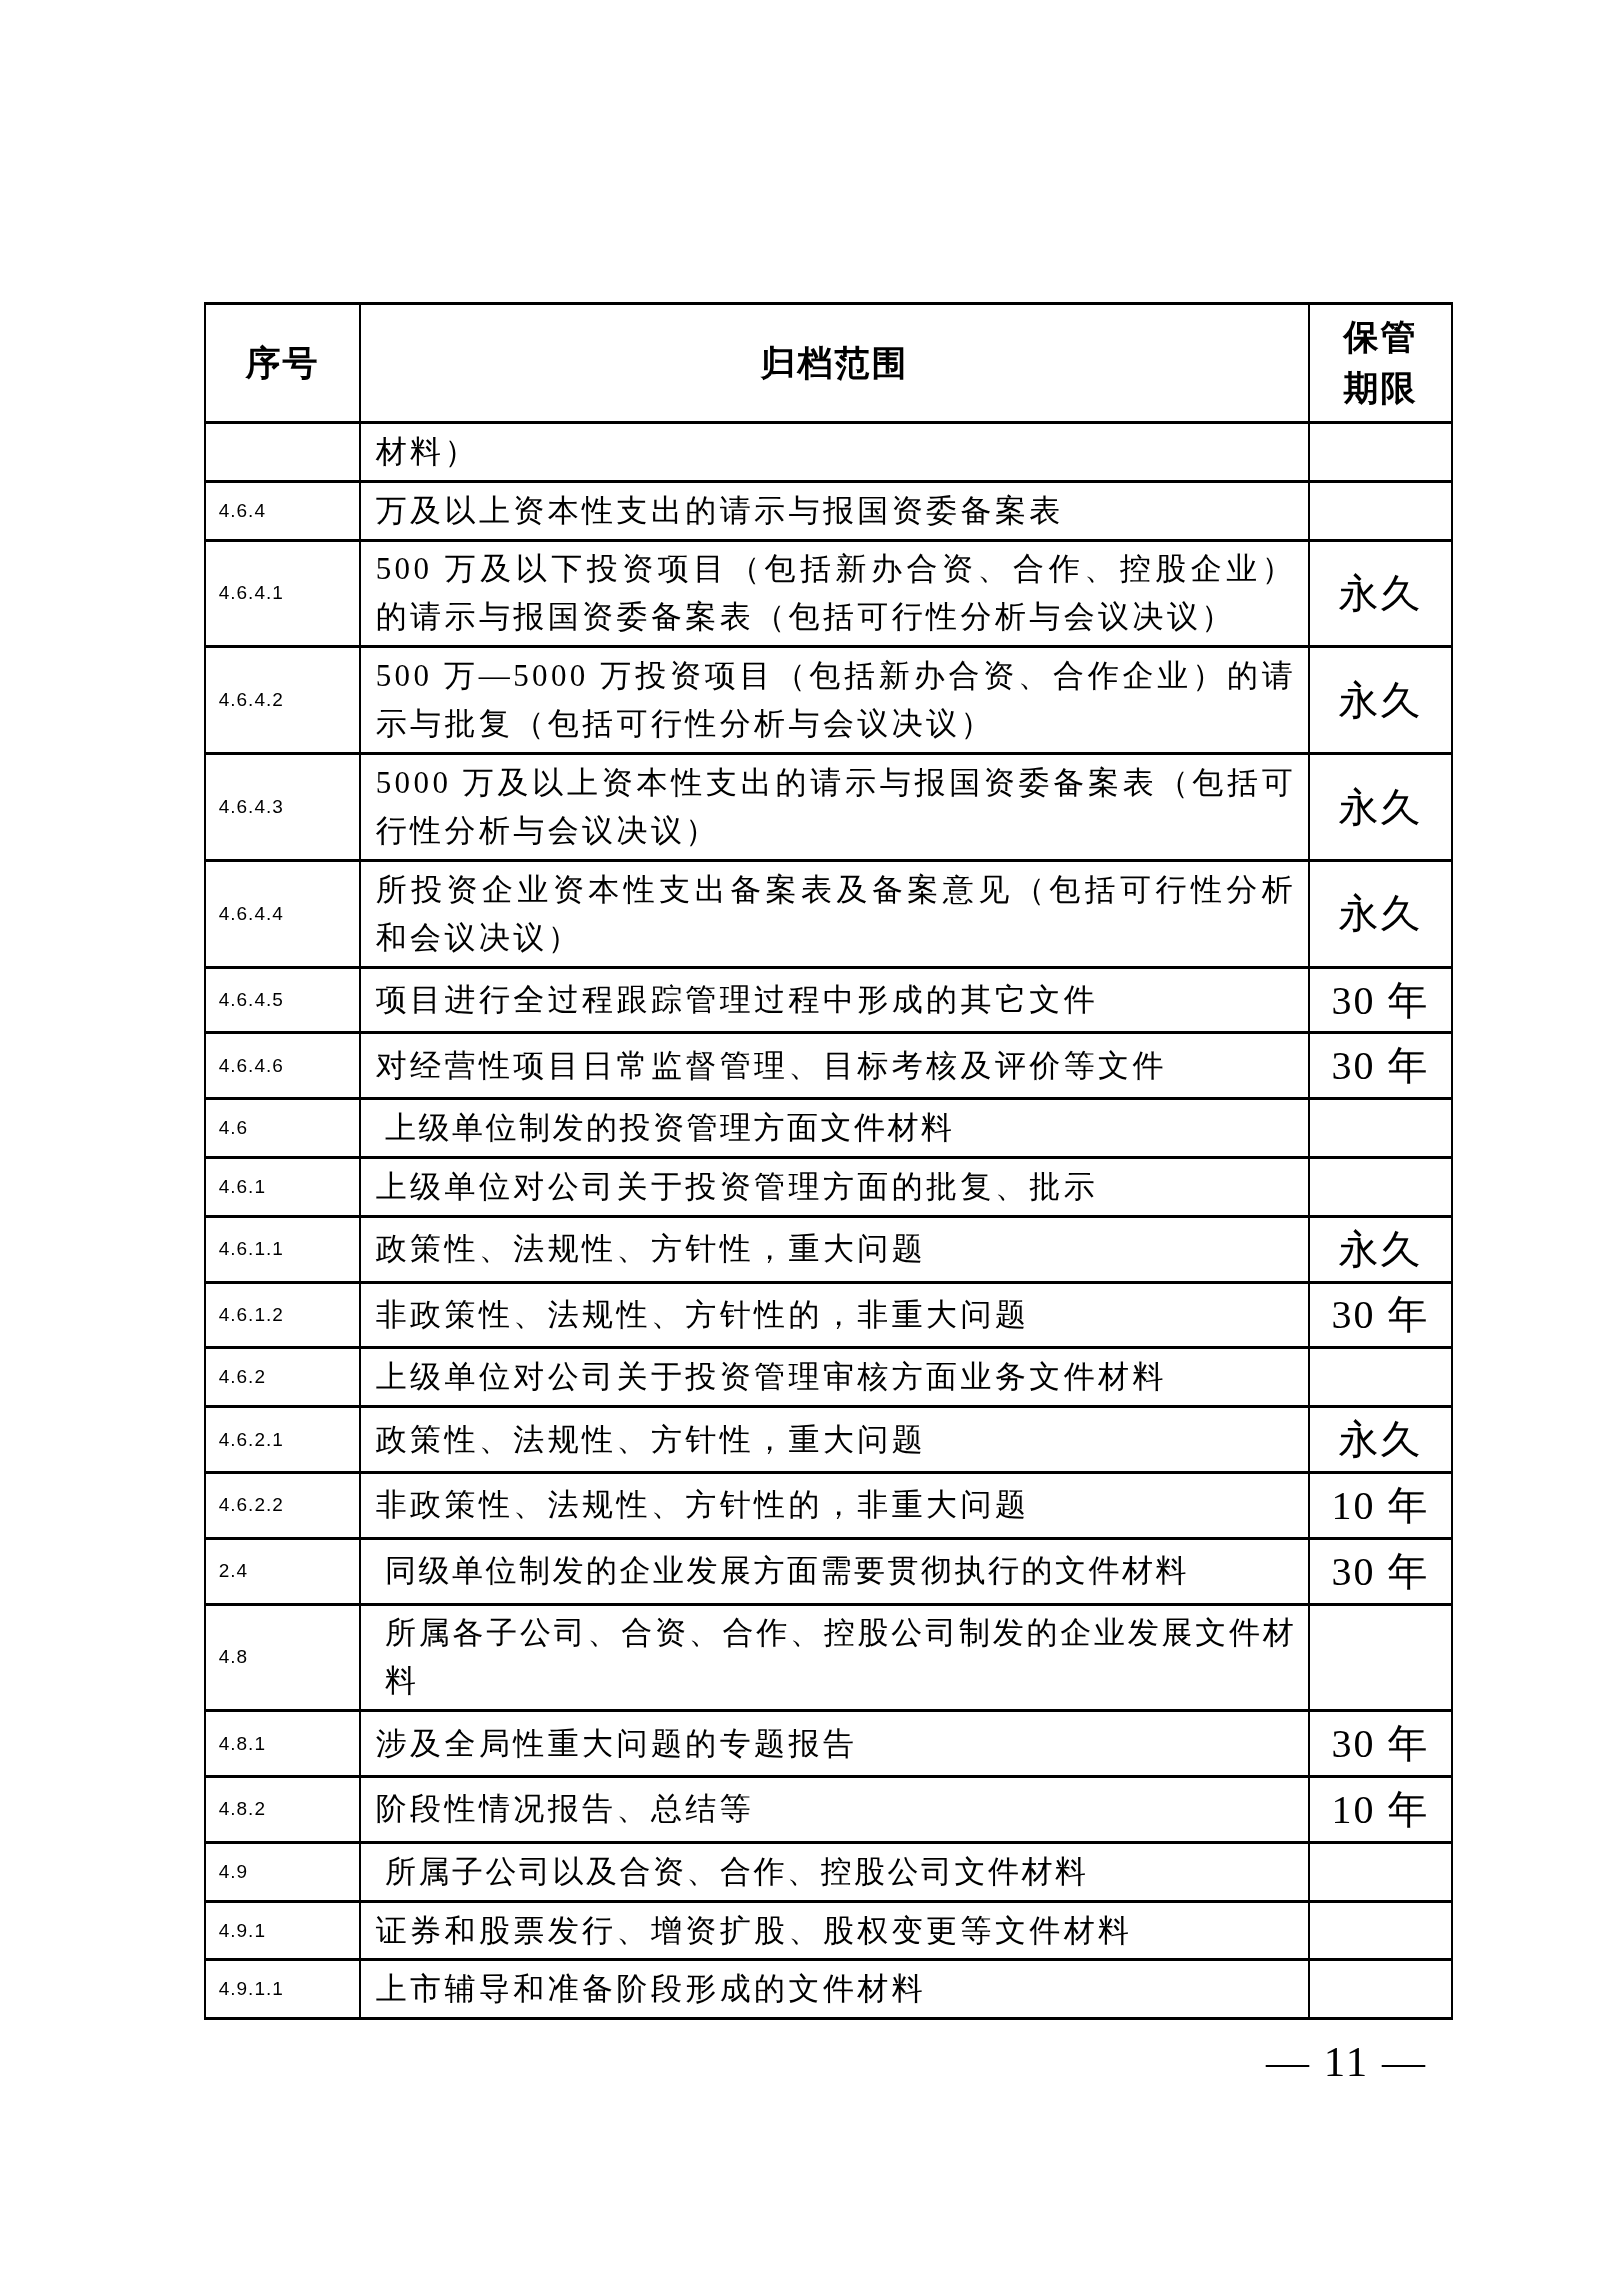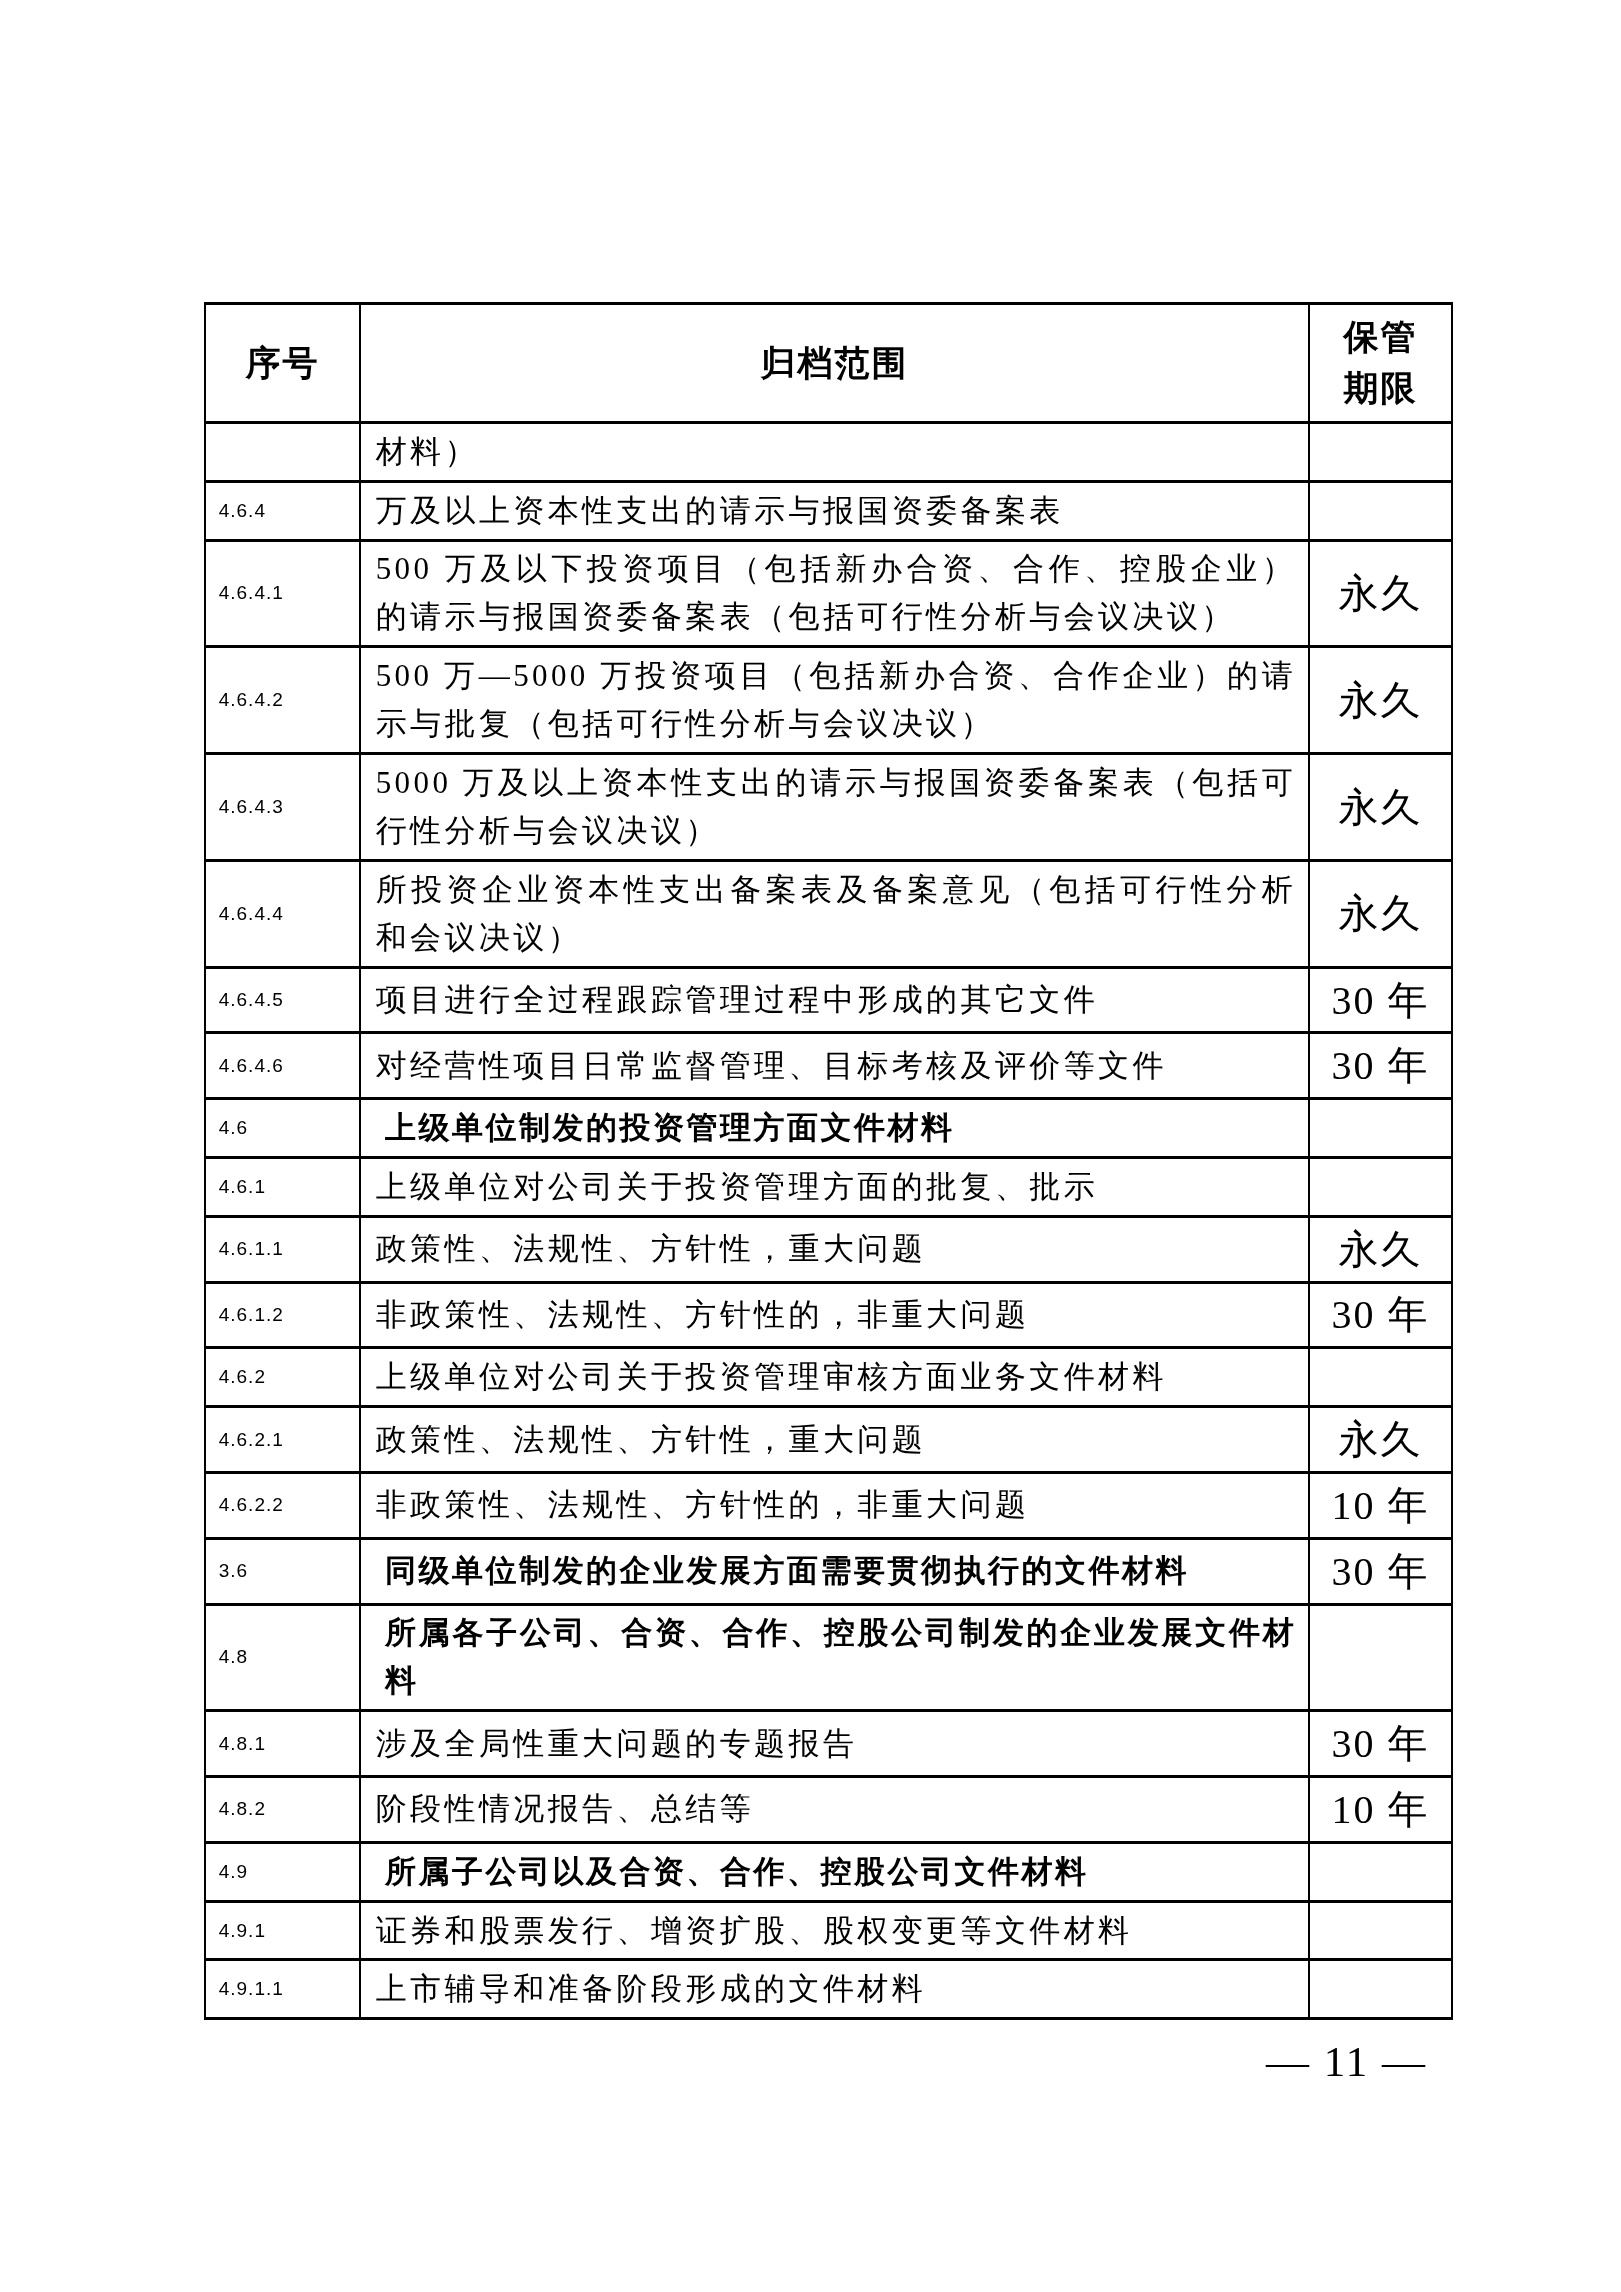--- a/index.html
+++ b/index.html
@@ -62,21 +62,21 @@
   
   td.scope-cell {
     font-size: 31px;
     line-height: 48px;
     letter-spacing: 3.4px;
     text-align: justify;
     padding: 3.9px 11.8px 3.9px 14.7px;
   }
   tr.bold-row td.scope-cell {
     font-family: "Liberation Sans", "DejaVu Sans", sans-serif;
-    font-weight: bold;
+    font-weight: normal;
     letter-spacing: 2.5px;
     padding-left: 24px;
   }
   
   td.retention-cell {
     font-size: 40px;
     text-align: center;
     letter-spacing: 2px;
     padding: 3.9px 2px;
   }
@@ -179,21 +179,21 @@
     <td class="index-cell">4.6.2.1</td>
     <td class="scope-cell">政策性、法规性、方针性，重大问题</td>
     <td class="retention-cell">永久</td>
   </tr>
           <tr>
     <td class="index-cell">4.6.2.2</td>
     <td class="scope-cell">非政策性、法规性、方针性的，非重大问题</td>
     <td class="retention-cell">10 年</td>
   </tr>
           <tr class="bold-row">
-    <td class="index-cell">3.6</td>
+    <td class="index-cell">2.4</td>
     <td class="scope-cell">同级单位制发的企业发展方面需要贯彻执行的文件材料</td>
     <td class="retention-cell">30 年</td>
   </tr>
           <tr class="bold-row">
     <td class="index-cell">4.8</td>
     <td class="scope-cell">所属各子公司、合资、合作、控股公司制发的企业发展文件材料</td>
     <td class="retention-cell"></td>
   </tr>
           <tr>
     <td class="index-cell">4.8.1</td>

